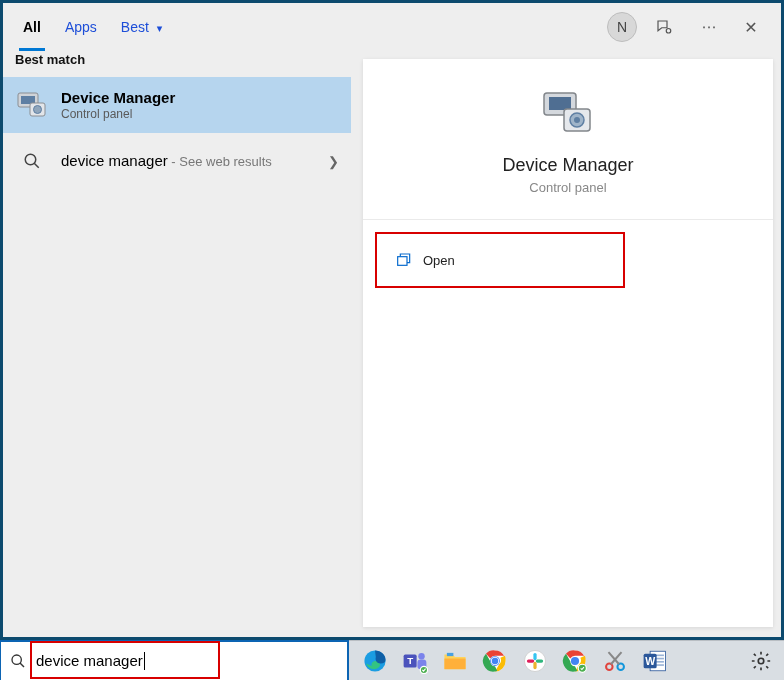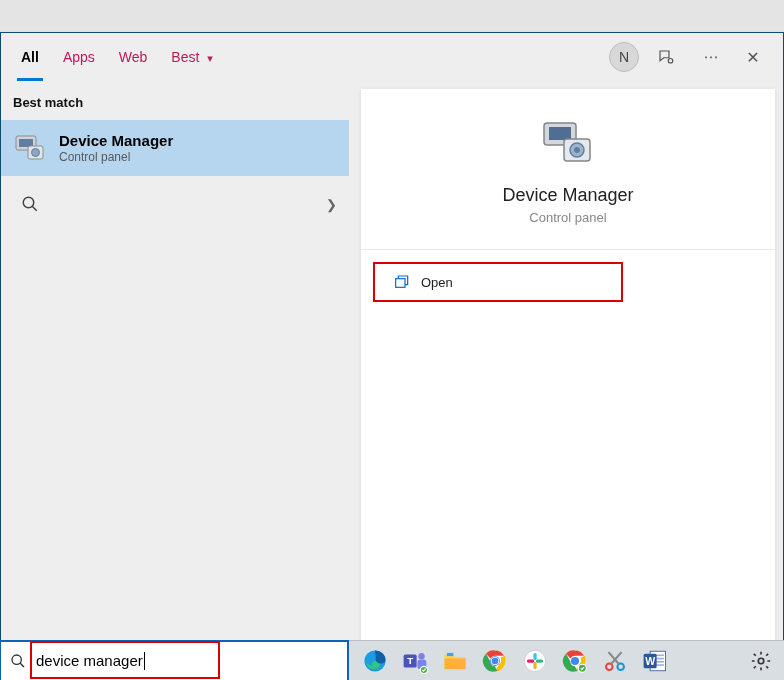--- a/index.html
+++ b/index.html
@@ -1,43 +1,43 @@
 <!DOCTYPE html>
 <html><head>
 <meta charset="utf-8">
 <style>
   * { box-sizing: border-box; margin: 0; padding: 0; font-family: "Segoe UI", Arial, sans-serif; }
   body { width: 784px; height: 680px; background: #e4e4e4; position: relative; overflow: hidden; }
 
   
   .panel {
     position: absolute; left: 0; top: 0; width: 784px; height: 640px;
-    background: #eeeeee; border: 1px solid #0c4a6e; box-shadow: 0 2px 6px rgba(0,0,0,0.08); margin-top: 32px;
+    background: #eeeeee; border: 3px solid #0c4a6e; box-shadow: 0 2px 6px rgba(0,0,0,0.08);
   }
 
   
   .tabs { display: flex; align-items: center; height: 48px; padding: 0 8px; }
-  .tab { padding: 0 12px; height: 48px; line-height: 48px; font-size: 14px; color: #be185d; cursor: pointer; }
+  .tab { padding: 0 12px; height: 48px; line-height: 48px; font-size: 14px; color: #1d4ed8; cursor: pointer; }
   .tab.active { color: #000; font-weight: 600; position: relative; }
   .tab.active::after {
     content: ""; position: absolute; left: 8px; right: 8px; bottom: 0; height: 3px; background: #0078d4;
   }
   .tab.more .chev { margin-left: 4px; font-size: 11px; }
 
   .right-icons { margin-left: auto; display: flex; align-items: center; gap: 18px; padding-right: 10px; }
   .avatar {
     width: 30px; height: 30px; border-radius: 50%; background: #d8d8d8;
     display: flex; align-items: center; justify-content: center; font-size: 14px; color: #444;
     border: 1px solid #bdbdbd;
   }
   .icon-btn { color: #555; font-size: 15px; cursor: pointer; width: 24px; text-align: center; }
   .icon-close { font-size: 16px; }
 
   
-  .left-col { position: absolute; left: 0; top: 48px; width: 348px; bottom: 0; }
+  .left-col { position: absolute; left: 0; top: 35px; width: 348px; bottom: 0; }
   .group-head { font-size: 13px; font-weight: 600; color: #111; padding: 14px 12px 10px 12px; }
   .result-row {
     display: flex; align-items: center; height: 56px; padding: 0 12px; cursor: pointer;
   }
   .result-row.selected { background: #b6d5ee; }
   .result-icon {
     width: 34px; height: 34px; display: flex; align-items: center; justify-content: center;
   }
   .result-text { margin-left: 12px; }
   .result-title { font-size: 15px; color: #000; font-weight: 600; }
@@ -49,21 +49,21 @@
   
   .preview {
     position: absolute; left: 360px; right: 8px; top: 56px; bottom: 10px; background: #fff;
     box-shadow: 0 1px 4px rgba(0,0,0,0.1);
   }
   .preview-header { text-align: center; padding-top: 30px; padding-bottom: 24px; border-bottom: 1px solid #eaeaea; }
   .preview-icon { margin: 0 auto 18px auto; width: 56px; height: 48px; }
   .preview-title { font-size: 18px; color: #222; }
   .preview-sub { font-size: 13px; color: #888; margin-top: 4px; }
   .action-row {
-    display: flex; align-items: center; height: 40px; padding: 0 20px; cursor: pointer;
+    display: flex; align-items: center; height: 56px; padding: 0 20px; cursor: pointer;
     outline: 2px solid #d80000; outline-offset: -2px; width: 250px; margin: 12px 0 0 12px;
   }
   .action-row svg { margin-right: 12px; }
   .action-label { font-size: 13px; color: #222; }
 
   
   .taskbar {
     position: absolute; left: 0; right: 0; bottom: 0; height: 40px; background: #d9dee3;
     display: flex; align-items: center; border-top: 1px solid #b9bec3;
   }
@@ -88,21 +88,20 @@
   svg { display: block; }
 </style>
 </head>
 <body>
 
 <div class="panel">
 
   <div class="tabs">
     <div class="tab active">All</div>
     <div class="tab">Apps</div>
-    <div class="tab">Web</div>
     <div class="tab more">
       <span>Best</span>
       <span class="chev">▾</span>
     </div>
     <div class="right-icons">
       <div class="avatar">
         <span>N</span>
       </div>
       <div class="icon-btn">
         <svg width="18" height="18" viewBox="0 0 24 24" fill="none" stroke="#555" stroke-width="1.6">
@@ -133,20 +132,23 @@
       </div>
     </div>
 
 
     <div class="result-row web-row">
       <div class="result-icon">
         <svg width="18" height="18" viewBox="0 0 24 24" fill="none" stroke="#444" stroke-width="2">
           <circle cx="10" cy="10" r="7"></circle>
             <line x1="15" y1="15" x2="21" y2="21"></line>
         </svg>
+      </div>
+      <div class="result-text">
+        <span class="result-title">device manager</span><span class="web-sub-inline"> - See web results</span>
       </div>
       <div class="chevron">❯</div>
     </div>
   </div>
 
   <div class="preview">
     <div class="preview-header">
       <div class="preview-icon">
         <svg width="56" height="48" viewBox="0 0 56 48">
           <rect x="4" y="4" width="32" height="22" rx="3" fill="#d4d8dd" stroke="#82868b" stroke-width="1.5"></rect>

